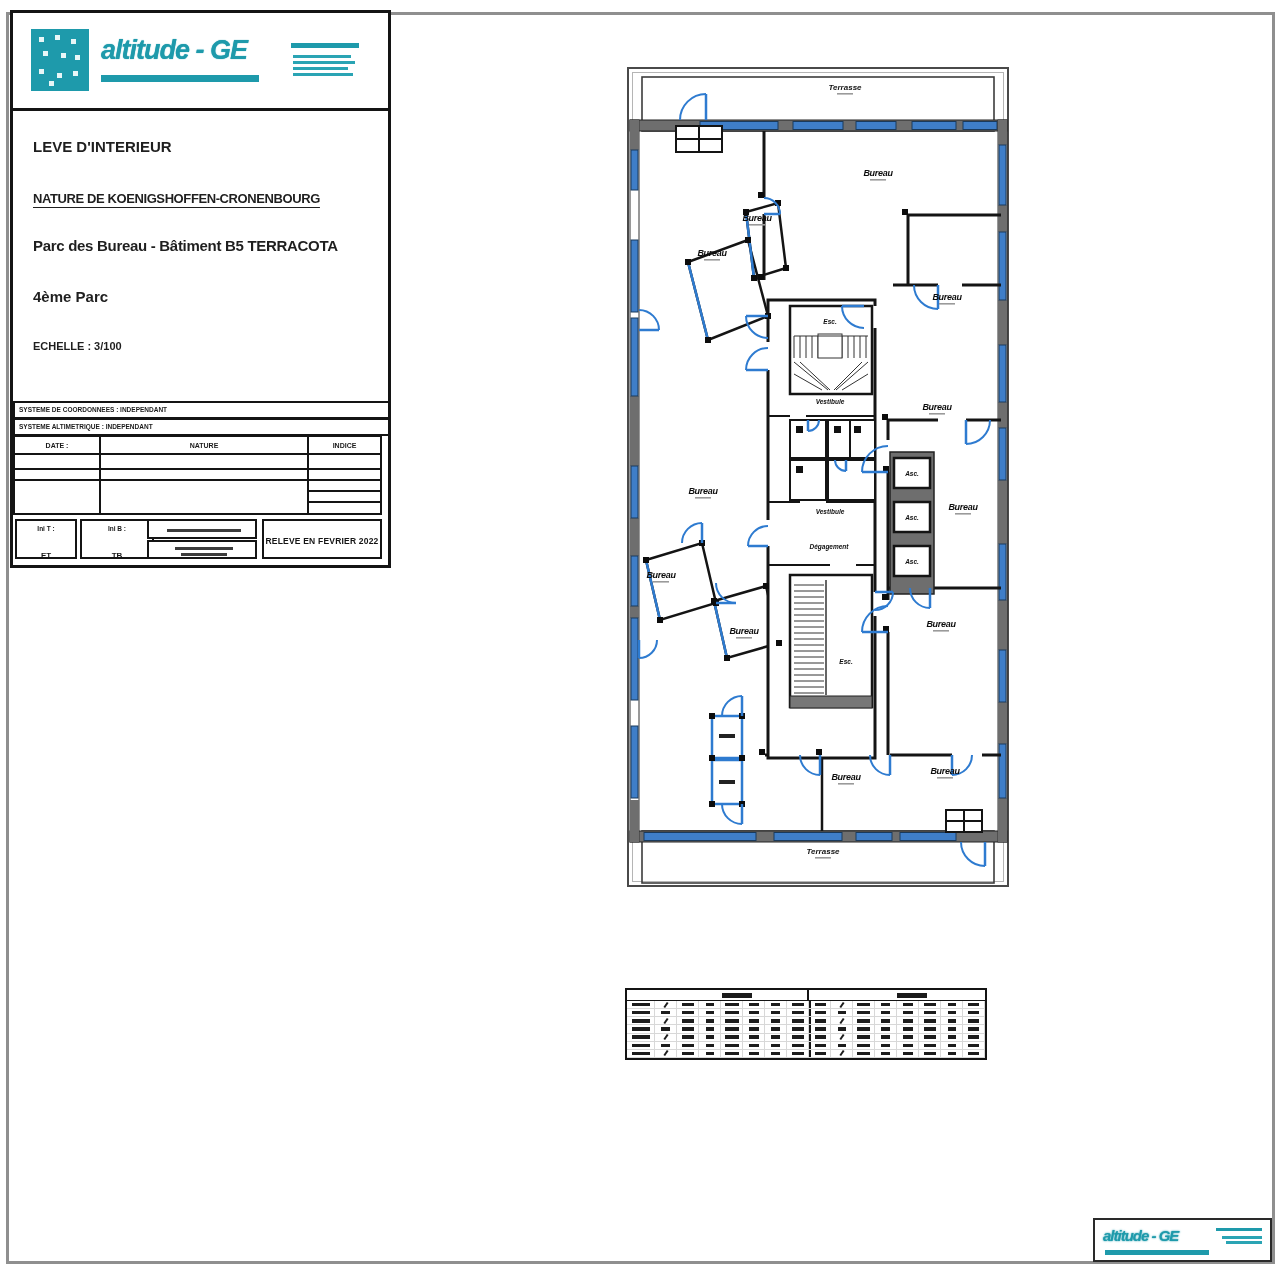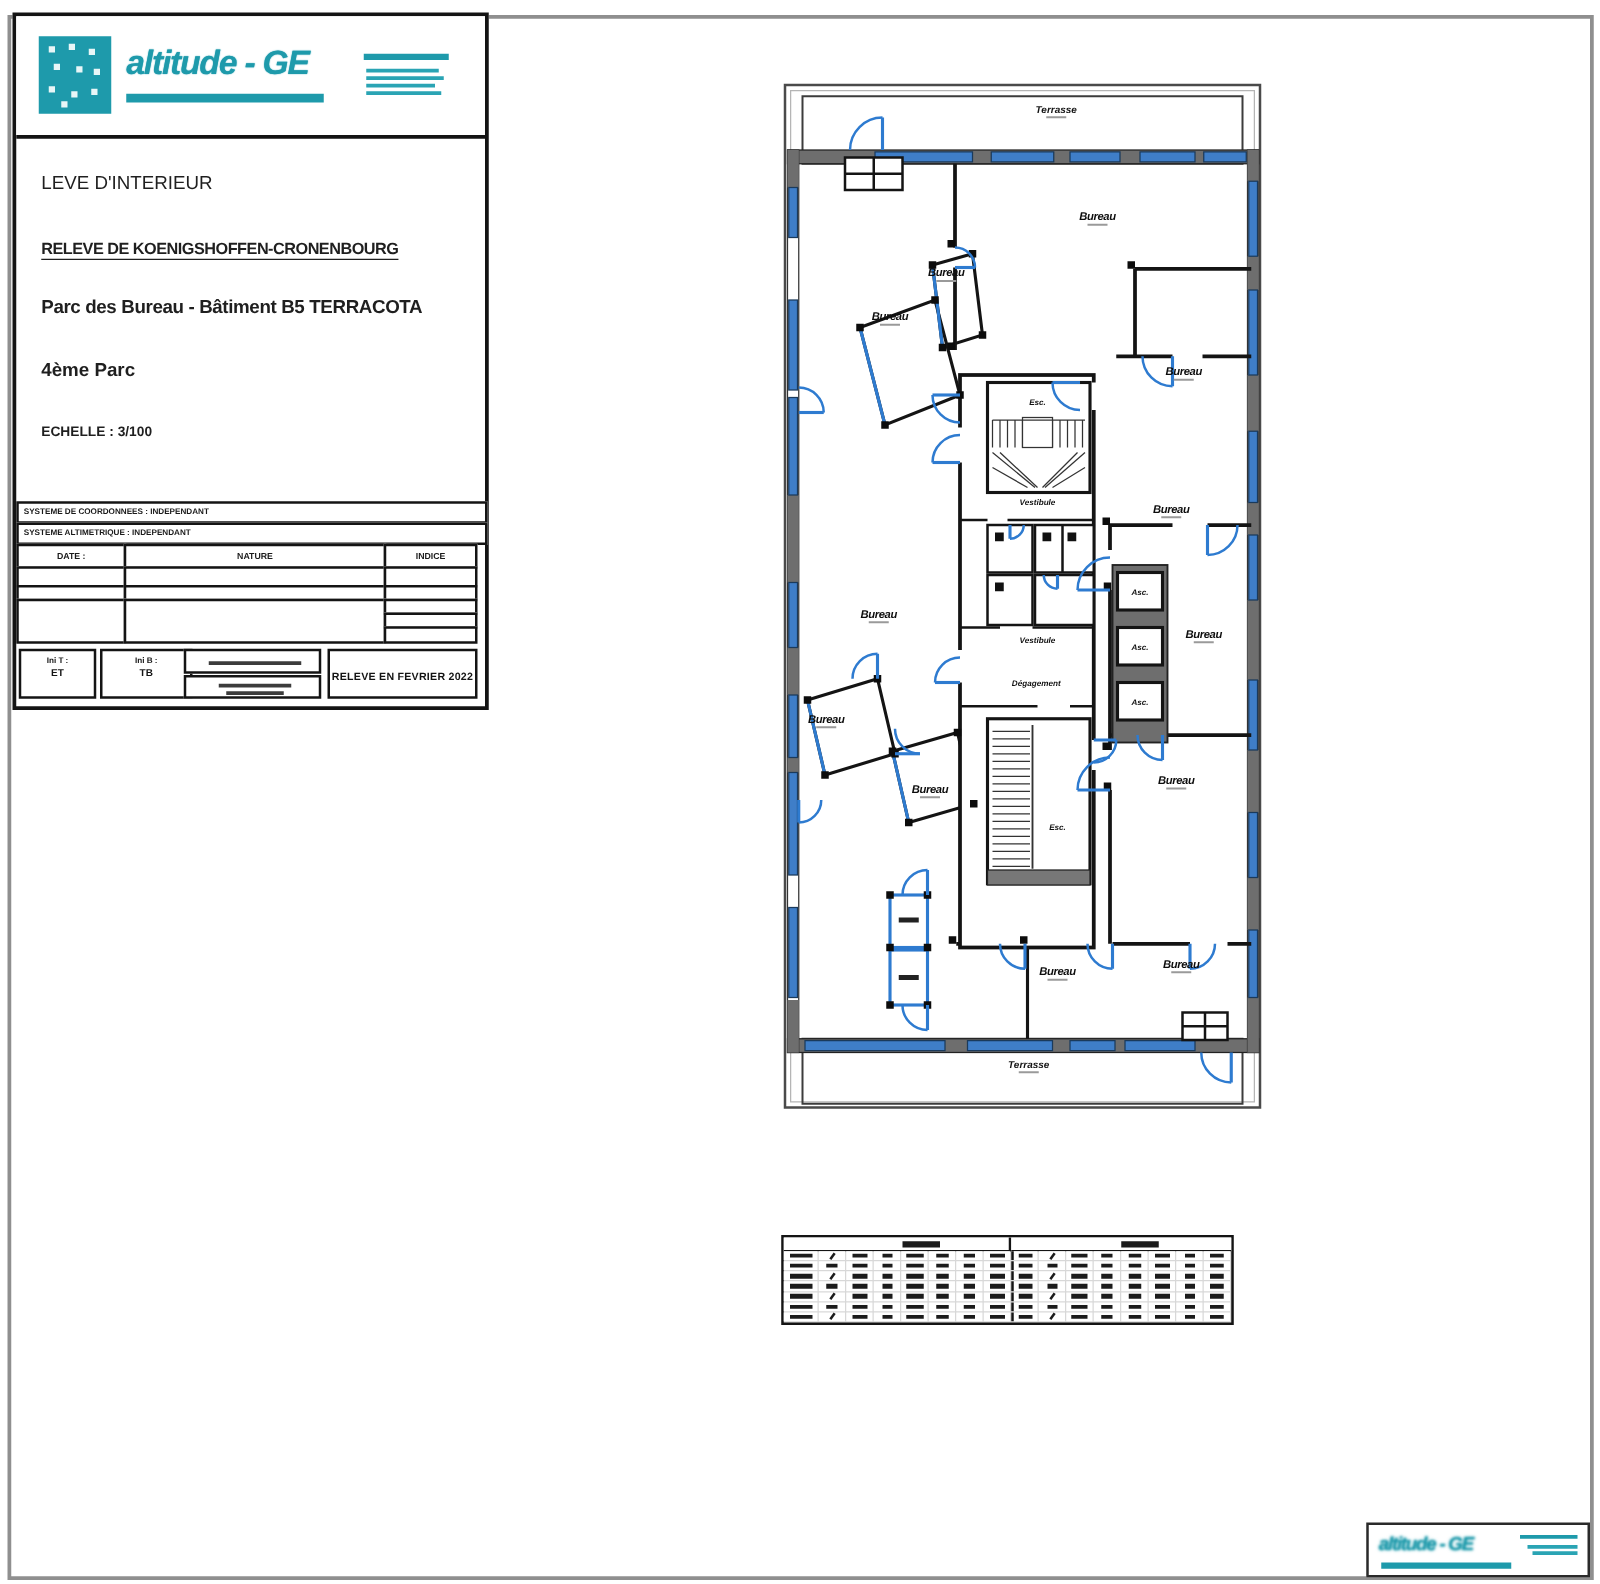--- a/index.html
+++ b/index.html
@@ -13,38 +13,38 @@
   .teal{background:#1e9aab;}
   #logo-sq{left:18px;top:16px;width:58px;height:62px;background:#1e9aab;}
   .logo-dot{position:absolute;width:5px;height:5px;background:#e8f6f7;}
   #brand-word{left:88px;top:22px;width:210px;height:34px;color:#1e9aab;font-weight:bold;font-style:italic;
               font-size:27px;letter-spacing:-1px;filter:blur(0.6px);text-shadow:0 0 1px #1e9aab;}
   #brand-bar{left:88px;top:62px;width:158px;height:7px;}
   #addr-topbar{left:278px;top:30px;width:68px;height:5px;}
   .addr-line{position:absolute;height:3px;background:#2aa4b4;}
   
   .tl{left:20px;color:#1f1f1f;white-space:nowrap;}
-  #tl-1{top:125px;font-size:15px;font-weight:normal;}
+  #tl-1{top:125px;font-size:15px;font-weight:bold;}
   #tl-2{top:178px;font-size:13px;font-weight:bold;letter-spacing:-0.4px;text-decoration:underline;
         text-underline-offset:4px;}
   #tl-3{top:224px;font-size:15px;font-weight:bold;letter-spacing:-0.3px;}
   #tl-4{top:275px;font-size:15px;font-weight:bold;}
   #tl-scale{top:327px;font-size:11px;font-weight:bold;}
   .sysrow{left:0px;width:369px;height:14px;border:2px solid #141414;font-size:6.5px;font-weight:bold;
           color:#1a1a1a;line-height:14px;padding-left:4px;background:#fff;}
   #sys-1{top:388px;}
   #sys-2{top:405px;}
   
   .cell{position:absolute;border:2px solid #141414;background:#fff;box-sizing:border-box;
         font-size:7px;font-weight:bold;color:#1a1a1a;text-align:center;}
   .cell.hdr{line-height:18px;}
   
   .fbox{position:absolute;border:2px solid #141414;background:#fff;box-sizing:border-box;text-align:center;color:#141414;}
   .fbox .lab{font-size:6.5px;font-weight:bold;margin-top:4px;}
-  .fbox .val{font-size:8px;font-weight:bold;margin-top:2px;}
+  .fbox .val{font-size:8px;font-weight:bold;margin-top:19px;}
   .microbar{position:absolute;background:#3c3c3c;height:2.5px;}
   #releve{font-size:8.5px;font-weight:bold;line-height:40px;letter-spacing:0.2px;}
   
   #plan{left:620px;top:60px;width:395px;height:835px;}
   .t-room{font:italic 700 9px "Liberation Sans",sans-serif;fill:#0d0d0d;letter-spacing:-0.3px;}
   .t-sm{font:italic 700 6.5px "Liberation Sans",sans-serif;fill:#101010;}
   .t-med{font:italic 700 8px "Liberation Sans",sans-serif;fill:#131313;}
   
   #surface-table{left:625px;top:988px;width:362px;height:72px;border:2px solid #141414;background:#d8d8d8;box-sizing:border-box;}
   .st-hdr{position:absolute;top:0;height:11px;background:#fff;border-bottom:1.5px solid #141414;box-sizing:border-box;}
@@ -85,21 +85,21 @@
     <div id="addr-topbar" class="abs teal"></div>
     <div>
       <span class="addr-line" style="left:280px;top:42px;width:58px;"></span>
       <span class="addr-line" style="left:280px;top:48px;width:62px;"></span>
       <span class="addr-line" style="left:280px;top:54px;width:55px;"></span>
       <span class="addr-line" style="left:280px;top:60px;width:60px;"></span>
     </div>
   </div>
 
   <div id="tl-1" class="abs tl">LEVE D'INTERIEUR</div>
-  <div id="tl-2" class="abs tl">RELEVE DE KOENIGSHOFFEN-CRONENBOURG</div>
+  <div id="tl-2" class="abs tl">NATURE DE KOENIGSHOFFEN-CRONENBOURG</div>
   <div id="tl-3" class="abs tl">Parc des Bureau - Bâtiment B5 TERRACOTA</div>
   <div id="tl-4" class="abs tl">4ème Parc</div>
   <div id="tl-scale" class="abs tl">ECHELLE : 3/100</div>
 
   <div id="sys-1" class="abs sysrow">SYSTEME DE COORDONNEES : INDEPENDANT</div>
   <div id="sys-2" class="abs sysrow">SYSTEME ALTIMETRIQUE : INDEPENDANT</div>
 
   <div>
     <div class="cell hdr" style="left:0px;top:422px;width:88px;height:20px;">DATE :</div>
     <div class="cell hdr" style="left:86px;top:422px;width:210px;height:20px;">NATURE</div>

